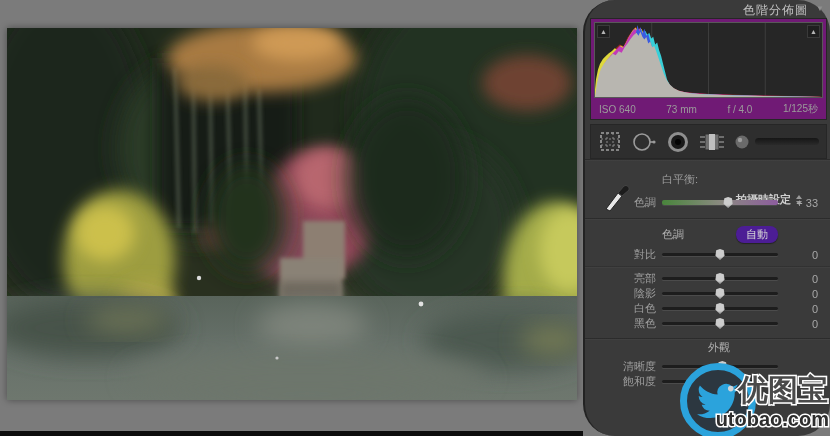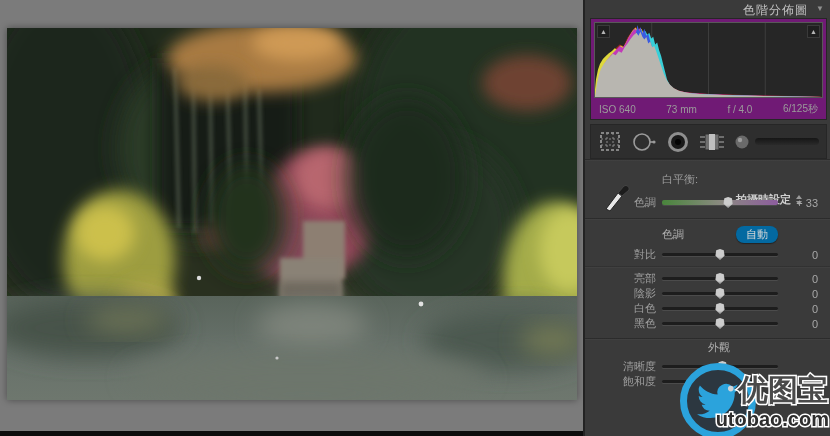--- a/index.html
+++ b/index.html
@@ -8,21 +8,21 @@
 
   
   .photo-area{position:absolute;left:0;top:0;width:583px;height:436px;background:#7b7b7b;}
   .photo{position:absolute;left:7px;top:28px;width:570px;height:372px;
          box-shadow:0 0 7px rgba(0,0,0,.4);background:#2a3128;}
   .photo svg{display:block;}
   .bottom-bar{position:absolute;left:0;top:431px;width:583px;height:5px;background:#0c0c0c;}
 
   
   .panel{position:absolute;left:583px;top:0;width:247px;height:436px;background:#3a3a3a;
-         border-left:2px solid #232323;box-sizing:border-box;color:#a5a5a5;}
+         border-left:2px solid #232323;box-sizing:border-box;color:#a5a5a5;border-radius:32px;}
   .panel-header{height:17px;position:relative;}
   .panel-title{position:absolute;right:22px;top:2px;font-size:12px;color:#c2c2c2;letter-spacing:1px;}
   .collapse-tri{position:absolute;right:6px;top:4px;font-size:8px;color:#8f8f8f;}
 
   .hist-container{margin:1px 3px 0 5px;background:#701a75;border:1px solid #262626;}
   .hist-chart{margin:3px;border:1px solid #585858;background:#262626;position:relative;height:74px;overflow:hidden;}
   .hist-chart svg{position:absolute;left:0;top:0;width:100%;height:100%;}
   .clip-ind{position:absolute;top:2px;width:11px;height:11px;background:#1f1f1f;border:1px solid #3a3a3a;
             color:#b5b5b5;font-size:7px;line-height:11px;text-align:center;}
   .clip-left{left:2px;} .clip-right{right:2px;}
@@ -55,21 +55,21 @@
            border-radius:2px;box-shadow:0 1px 0 rgba(255,255,255,.09);flex:0 0 116px;}
   .track-temp{height:5px;background:linear-gradient(90deg,#2e3150,#6b6b5a 45%,#b5ae57);}
   .track-tint{height:5px;background:linear-gradient(90deg,#49853c,#8a8a80 50%,#8d5d9e);}
   .s-knob{position:absolute;top:50%;width:10px;height:11px;margin:-5.5px 0 0 -5px;background:#cdcdcd;
           clip-path:polygon(50% 100%,4% 62%,12% 12%,50% 0,88% 12%,96% 62%);
           box-shadow:inset 0 -2px 2px rgba(0,0,0,.25);}
   .s-value{flex:1;text-align:right;font-size:11px;color:#a8a8a8;padding-right:12px;}
 
   .tone-header{display:flex;align-items:center;height:17px;padding:6px 0 4px 0;}
   .tone-title{margin-left:77px;font-size:11px;color:#b0b0b0;}
-  .auto-btn{margin-left:auto;margin-right:52px;background:#0369a1;border-radius:8px;
+  .auto-btn{margin-left:auto;margin-right:52px;background:#4c1d95;border-radius:8px;
             padding:1px 10px;font-size:11px;color:#d8d8d8;box-shadow:0 1px 1px rgba(0,0,0,.4);}
   .presence-header{height:16px;padding:0 0 3px 0;font-size:11px;color:#b0b0b0;margin-left:48px;}
   .presence-header span{margin-left:75px;}
 
   
   .watermark{position:absolute;left:676px;top:360px;width:154px;height:76px;pointer-events:none;}
   .wm-circle{position:absolute;left:4px;top:3px;width:76px;height:76px;box-sizing:border-box;
              border-radius:50%;border:7px solid #2ba3dc;background:#2c3740;
              display:flex;align-items:center;justify-content:center;}
   .wm-text-svg{position:absolute;left:0;top:0;}
@@ -179,21 +179,21 @@
         <path fill="#3b5be0" d="M36,44 L38,28 40,16 42,8 43,2 45,9 46,4 48,11 50,6 52,13 54,11 56,19 58,25 60,33 61,42 58,46 52,48 46,48 40,47 Z"></path>
         <path fill="#b8b6b0" d="M0,76 L1,69 2,62 4,53 6,47 9,42 12,38 15,35 18,31.5 21,33 24,29 27,30.5 30,25 33,21 36,16.5 39,12.5 42,10 44,13 46,9 48,14 50,17 52,14.5 54,21 56,19 58,25 60,23.5 62,29 64,35 66,41 68,47 70,53 73,59 76,63.5 80,67 85,69.5 91,71.2 99,72.3 110,73.2 124,73.8 142,74.4 165,74.9 195,75.4 230,75.9 Z"></path>
       </svg>
       <div class="clip-ind clip-left">▲</div>
       <div class="clip-ind clip-right">▲</div>
     </div>
     <div class="cam-info">
       <span>ISO 640</span>
       <span>73 mm</span>
       <span>f / 4.0</span>
-      <span>6/125秒</span>
+      <span>1/125秒</span>
     </div>
   </div>
 
   <div class="toolstrip">
     <div class="tool">
       <svg width="24" height="22" viewBox="0 0 24 22">
         <rect x="3" y="2" width="18" height="17" fill="none" stroke="#a0a0a0" stroke-width="1.6" stroke-dasharray="3 2"></rect>
         <line x1="9" y1="2" x2="9" y2="19" stroke="#8a8a8a" stroke-width="1" stroke-dasharray="2 2"></line>
         <line x1="15" y1="2" x2="15" y2="19" stroke="#8a8a8a" stroke-width="1" stroke-dasharray="2 2"></line>
         <line x1="3" y1="8" x2="21" y2="8" stroke="#8a8a8a" stroke-width="1" stroke-dasharray="2 2"></line>

